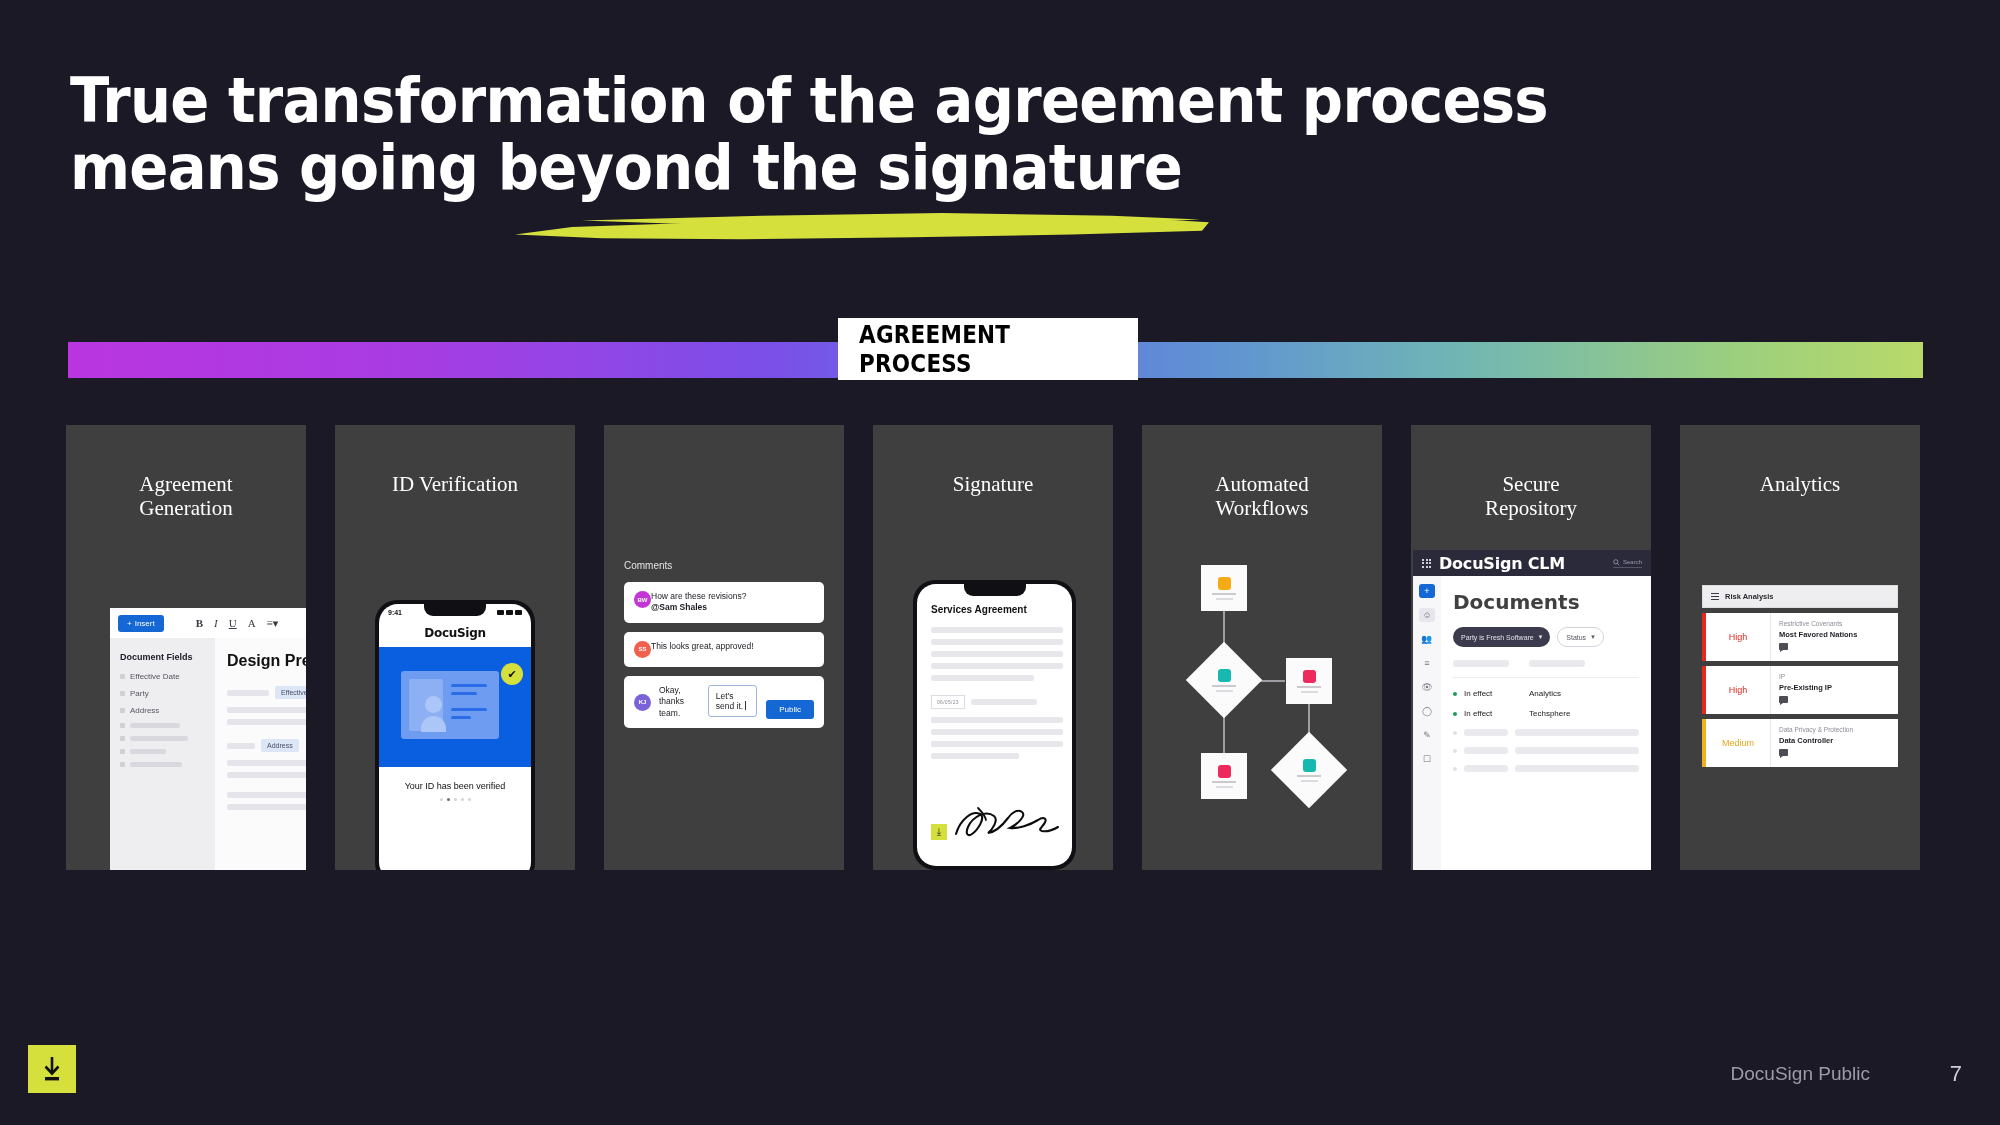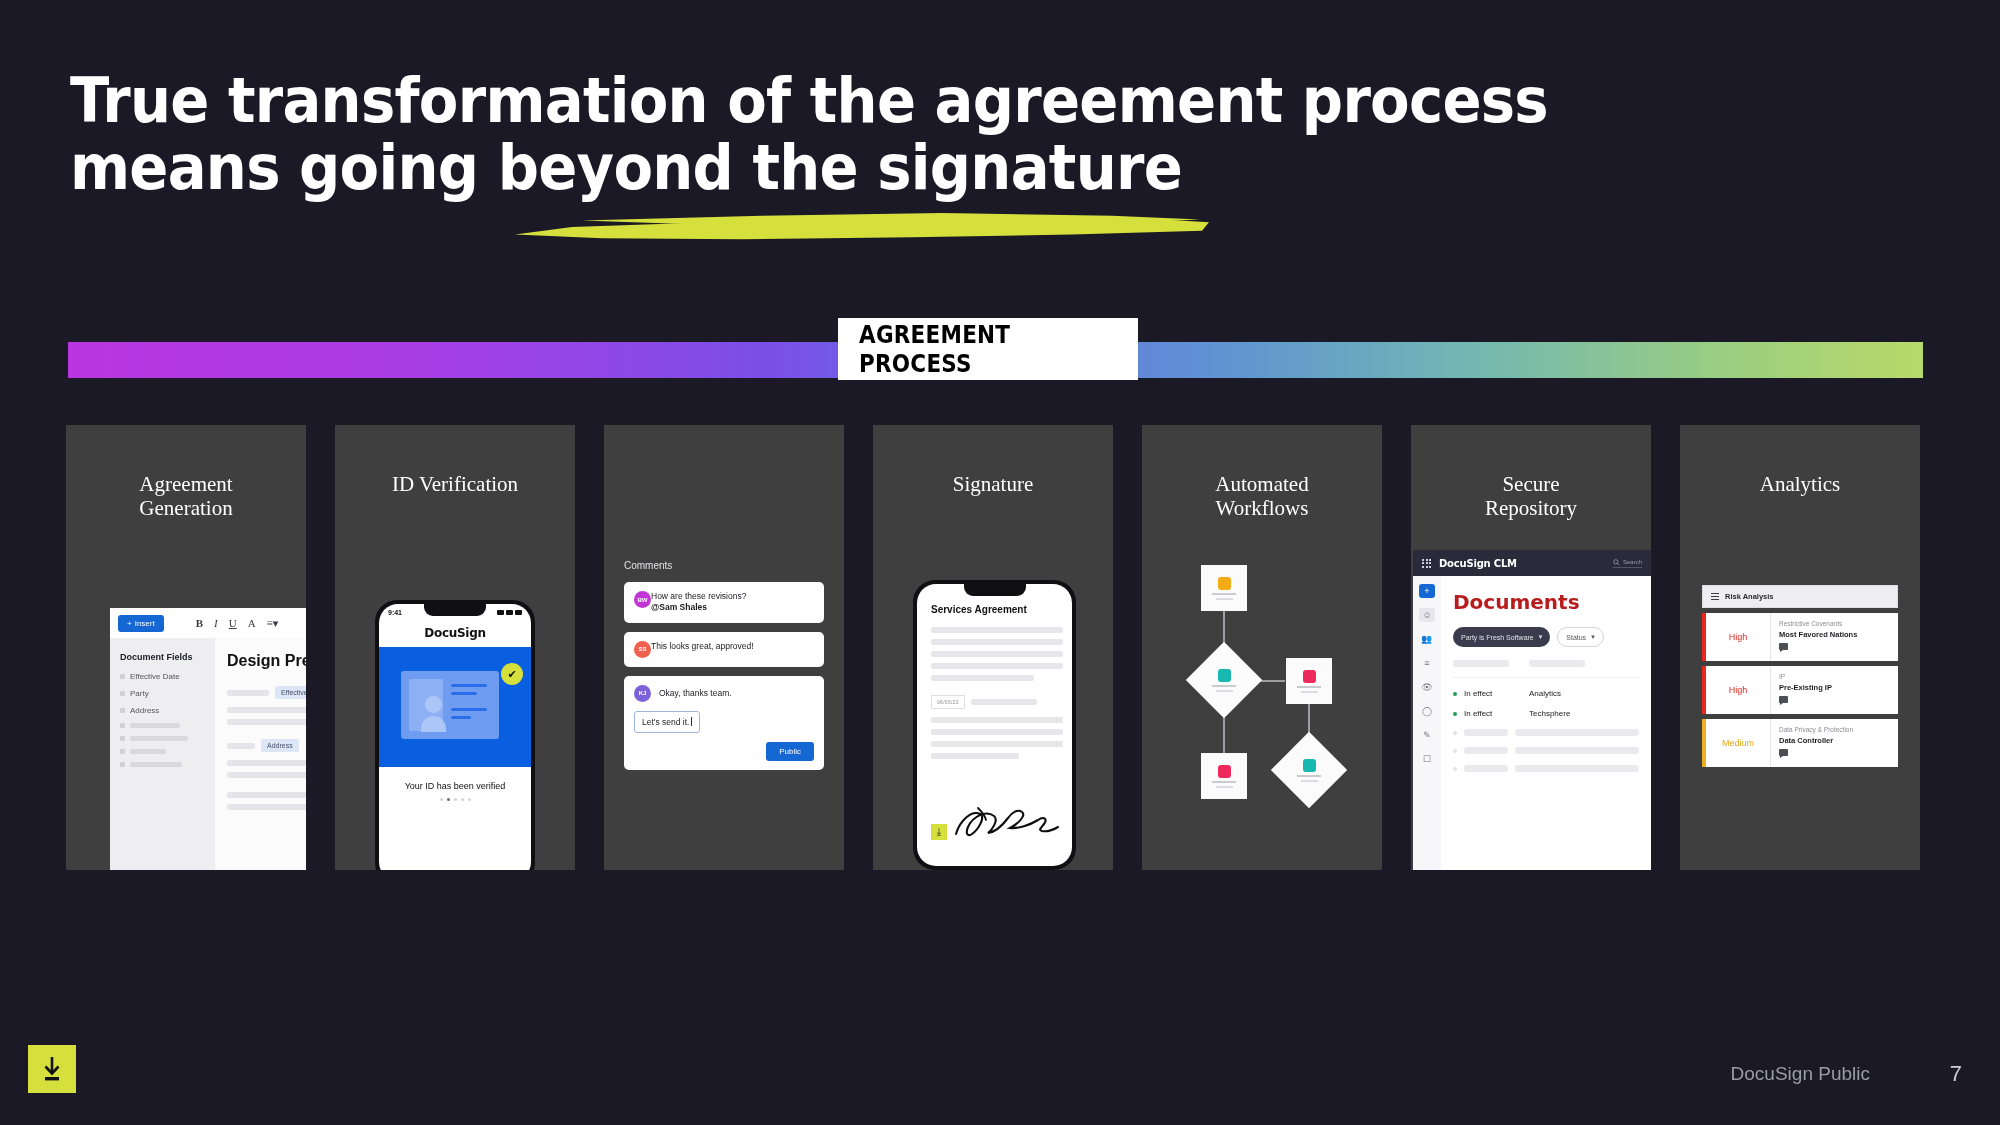--- a/index.html
+++ b/index.html
@@ -118,29 +118,29 @@
   .wf-ico { width:13px; height:13px; border-radius:3px; }
   .wf-l1 { width:24px; height:2px; background:#c9c9ce; }
   .wf-l2 { width:17px; height:2px; background:#dcdce0; }
   .wf-edge { position:absolute; background:#9d9da4; }
 
   
   .clm { position:absolute; left:2px; top:125px; width:238px; height:320px; background:#fff; overflow:hidden; }
   .clm-top { height:26px; background:#2b2a3a; display:flex; align-items:center; padding:0 9px; gap:8px; }
   .grid-ico { display:grid; grid-template-columns:repeat(3,2px); grid-gap:1.5px; }
   .grid-ico i { width:2px; height:2px; background:#cfcfdd; display:block; }
-  .clm-name { color:#fff; font-size:10px; font-weight:700; letter-spacing:-0.2px; font-family:"DejaVu Sans",sans-serif; }
+  .clm-name { color:#fff; font-size:16px; font-weight:700; letter-spacing:-0.2px; font-family:"DejaVu Sans",sans-serif; }
   .clm-search { margin-left:auto; display:flex; align-items:center; gap:3px; color:#9a9ab0; font-size:6px; border-bottom:1px solid #54546a; padding-bottom:1px; }
   .clm-body { display:flex; height:294px; }
   .clm-rail { width:28px; background:#f7f7f9; padding-top:8px; display:flex; flex-direction:column; align-items:center; gap:10px; }
   .rail-ico { width:16px; height:14px; display:flex; align-items:center; justify-content:center; font-size:9px; color:#72727f; }
   .rail-ico.active { background:#1567d3; color:#fff; border-radius:3px; }
   .rail-ico.sel { background:#e6e6ec; border-radius:3px; }
   .clm-main { flex:1; padding:14px 12px; }
-  .clm-h1 { font-size:20px; font-weight:700; color:#b91c1c; margin-bottom:13px; font-family:"DejaVu Sans",sans-serif; }
+  .clm-h1 { font-size:20px; font-weight:700; color:#404040; margin-bottom:13px; font-family:"DejaVu Sans",sans-serif; }
   .clm-filters { display:flex; gap:7px; margin-bottom:13px; }
   .f-chip { background:#3c3b4e; color:#e2e2ea; font-size:7px; padding:5px 8px; border-radius:10px; display:flex; gap:5px; align-items:center; white-space:nowrap; }
   .f-chip.ghost { background:#fff; border:1px solid #d3d3db; color:#55555f; }
   .sk { height:7px; background:#e9e9ee; border-radius:3px; }
   .clm-row { display:flex; align-items:center; gap:7px; margin-bottom:11px; font-size:8px; color:#222; }
   .g-dot { width:4px; height:4px; border-radius:50%; background:#1f9d59; flex:0 0 4px; }
   .clm-row .c1 { width:58px; white-space:nowrap; }
   .clm-row .c2 { flex:1; white-space:nowrap; overflow:hidden; }
   .clm-sep { height:1px; background:#ededf1; margin:10px 0 11px; }
 
@@ -160,21 +160,21 @@
   .cmt-ico { width:9px; height:7px; background:#4d4d56; border-radius:1px; position:relative; }
   .cmt-ico::after { content:""; position:absolute; left:1px; bottom:-2px; border-left:3px solid #4d4d56; border-bottom:2px solid transparent; }
 
   
   .cm-wrap { position:absolute; left:20px; top:135px; width:200px; }
   .cm-head { color:#e3e3e6; font-size:10px; margin-bottom:11px; }
   .cm-card { background:#fff; border-radius:5px; padding:9px 10px; margin-bottom:9px; display:flex; align-items:flex-start; }
   .av { width:17px; height:17px; border-radius:50%; display:flex; align-items:center; justify-content:center; font-size:6px; font-weight:700; color:#fff; flex:0 0 17px; }
   .cm-txt { font-size:8.5px; color:#1b1b22; line-height:1.35; }
   .cm-txt b { font-weight:700; }
-  .cm-card.col { flex-direction:column; gap:9px; }
+  .cm-card.col { gap:9px; }
   .cm-inline { display:flex; gap:8px; align-items:center; }
   .cm-input { border:1px solid #9fb6d8; border-radius:3px; padding:5px 7px; font-size:8.5px; color:#1b1b22; position:relative; }
   .caret { display:inline-block; width:1px; height:9px; background:#333; margin-left:2px; vertical-align:-1px; }
   .reply-btn { align-self:flex-end; background:#1567d3; color:#fff; font-size:8px; padding:5px 13px; border-radius:3px; }
 
   
   .dl-badge { position:absolute; left:28px; bottom:32px; width:48px; height:48px; background:#d5e03c; display:flex; align-items:center; justify-content:center; }
   .footer-note { position:absolute; right:130px; bottom:40px; color:#9b9ba6; font-size:19px; }
   .page-num { position:absolute; right:38px; bottom:38px; color:#cfcfd8; font-size:22px; }
 </style>

